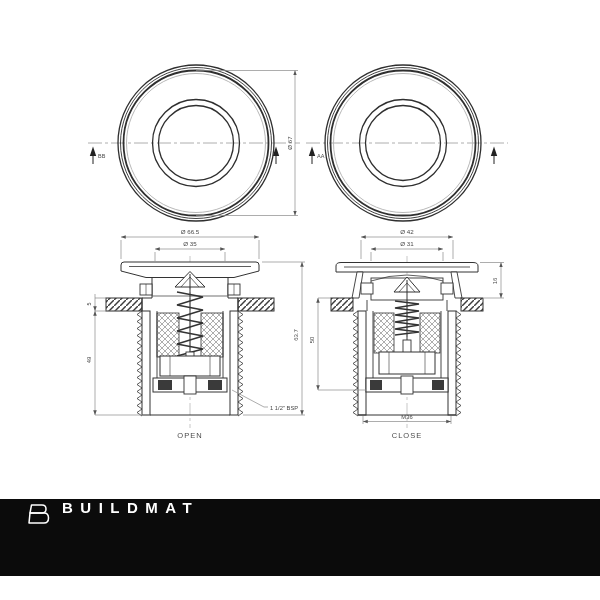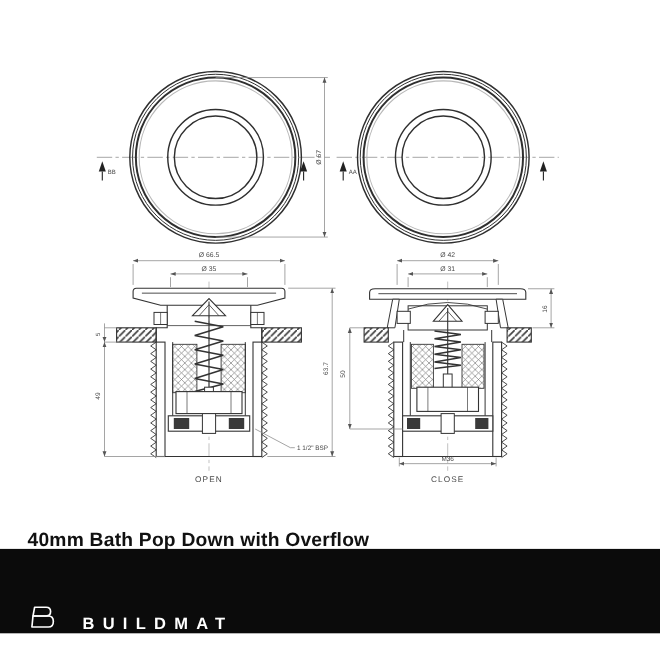--- a/index.html
+++ b/index.html
@@ -8,21 +8,21 @@
     font-family:"Liberation Sans",sans-serif;
   }
   .drawing{position:absolute;top:0;left:0;}
   svg text{font-family:"Liberation Sans","DejaVu Sans",sans-serif;fill:#4a4a4a;}
   .product-title{
     position:absolute;left:25px;top:480px;font-size:17.5px;font-weight:bold;
     color:#111111;letter-spacing:.2px;
   }
   .footer{
     position:absolute;left:0;bottom:0;width:600px;height:77px;background:#0b0b0b;
-    display:flex;align-items:flex-end;padding-left:22px;box-sizing:border-box;gap:13px;
+    display:flex;align-items:flex-start;padding-left:22px;box-sizing:border-box;
   }
   .brand{
     color:#ffffff;font-size:15px;font-weight:bold;letter-spacing:7.5px;margin-left:10px;
   }
 </style>
 </head>
 <body>
 
 <div class="page">
 
@@ -229,21 +229,20 @@
 
         <line x1="363" y1="416" x2="363" y2="424"></line>
         <line x1="451" y1="416" x2="451" y2="424"></line>
         <line x1="363" y1="421.5" x2="451" y2="421.5" marker-start="url(#arr)" marker-end="url(#arr)"></line>
         <text x="407" y="419" text-anchor="middle" font-size="5.8" stroke="none">M36</text>
       </g>
       <text x="407" y="438" text-anchor="middle" font-size="7.5" letter-spacing="1" fill="#6a6a6a">CLOSE</text>
     </g>
   </svg>
 
-  <div class="product-title">40mm Bath Pop Down with Overflow</div>
 
   <div class="footer">
     <svg width="30" height="30" viewBox="0 0 30 30">
       <g stroke="#ffffff" stroke-width="1.5" fill="none" stroke-linejoin="round">
         <path d="M8,14 L9.5,6 L20,6 Q24,6 24,10 Q24,14 20,14 Z"></path>
         <path d="M7,24 L8,14 L22,14 Q26.5,14 26.5,19 Q26.5,24 22,24 Z"></path>
       </g>
     </svg>
     <span class="brand">BUILDMAT</span>
   </div>

